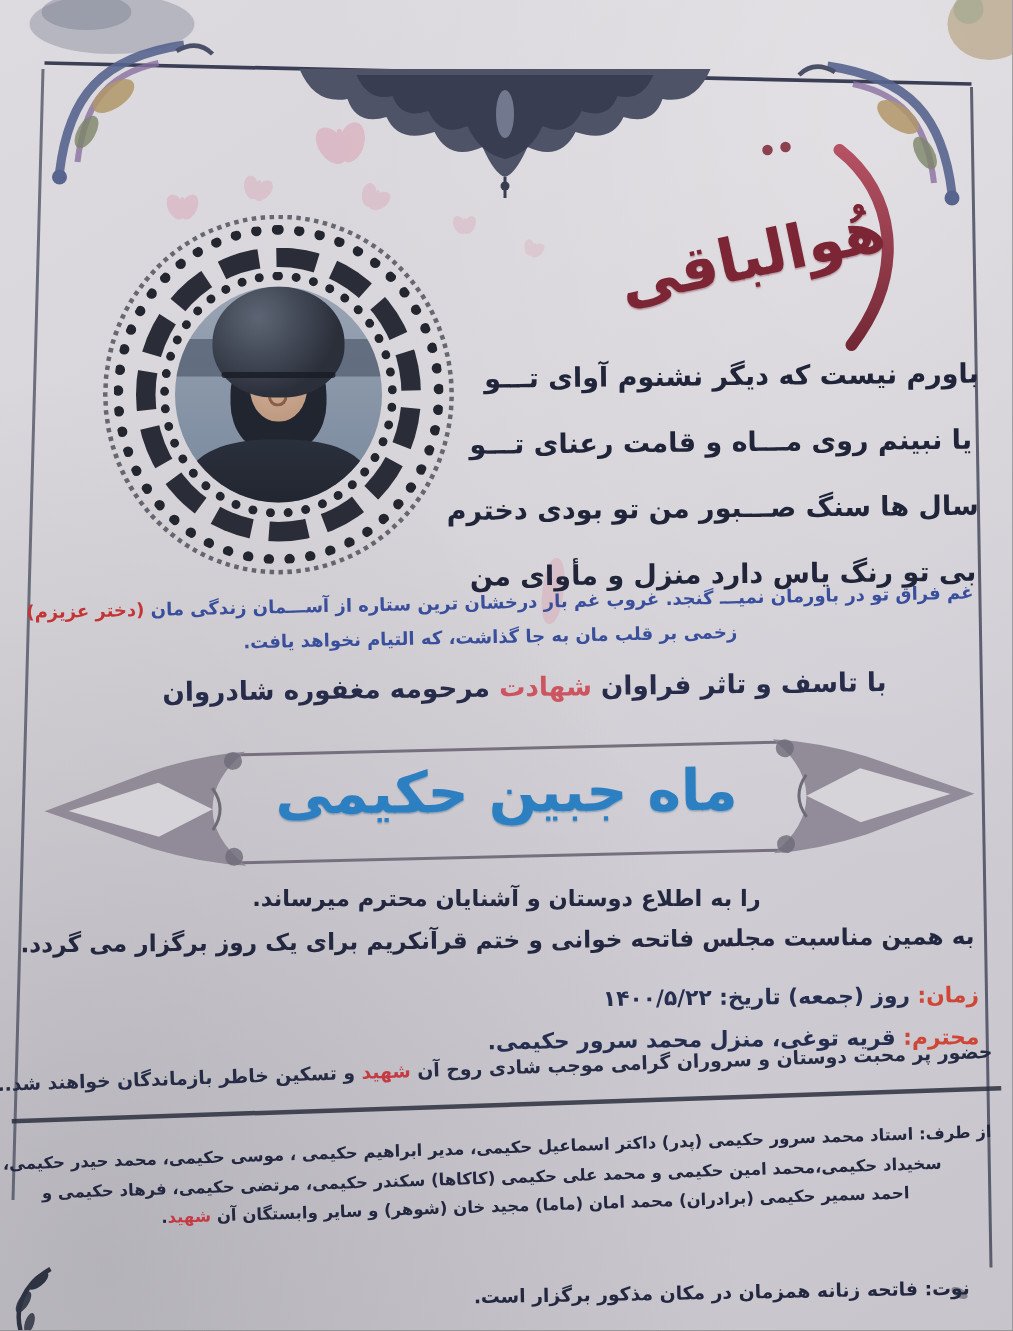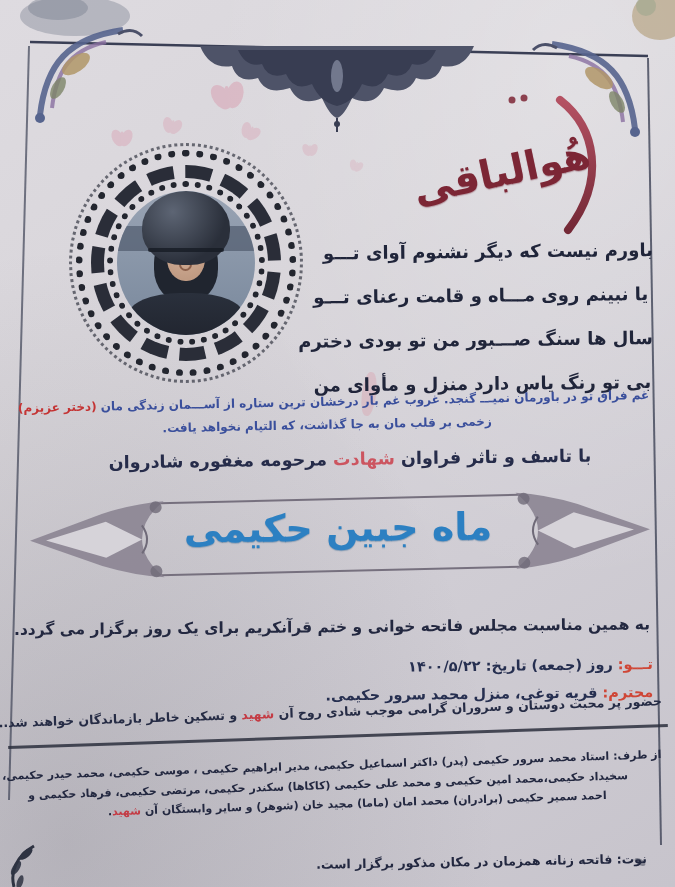--- a/index.html
+++ b/index.html
@@ -220,24 +220,25 @@
 
   <div class="txt grief">
     <div class="l1"><span>غم فراق تو در باورمان نمیـــ گنجد.  غروب غم بار درخشان ترین ستاره از آســـمان زندگی مان </span><span class="hl">(دختر عزیزم)</span></div>
     <div class="l2">زخمی بر قلب مان به جا گذاشت، که التیام نخواهد یافت.</div>
   </div>
 
   <div class="txt tribute"><span>با تاسف و تاثر فراوان </span><span class="hl">شهادت</span><span> مرحومه مغفوره شادروان</span></div>
 
   <div class="txt big-name">ماه جبین حکیمی</div>
 
+  <div class="txt inform">را به اطلاع دوستان و آشنایان محترم میرساند.</div>
   <div class="txt occasion">به همین مناسبت مجلس فاتحه خوانی و ختم قرآنکریم برای یک روز برگزار می گردد.</div>
 
   <div class="txt whenwhere">
-    <div><span class="lbl">تـــو:</span><span class="val"> روز (جمعه) تاریخ: ۱۴۰۰/۵/۲۲</span></div>
+    <div><span class="lbl">زمان:</span><span class="val"> روز (جمعه) تاریخ: ۱۴۰۰/۵/۲۲</span></div>
     <div><span class="lbl">محترم:</span><span class="val"> قریه توغی، منزل محمد سرور حکیمی.</span></div>
   </div>
 
   <div class="txt attendance"><span>حضور پر محبت دوستان و سروران گرامی موجب شادی روح آن </span><span class="hl">شهید</span><span> و تسکین خاطر بازماندگان خواهند شد..</span></div>
 
   <div class="abs rule"></div>
 
   <div class="family abs">
     <div class="l1">از طرف: استاد محمد سرور حکیمی (پدر) داکتر اسماعیل حکیمی، مدیر ابراهیم حکیمی ، موسی حکیمی، محمد حیدر حکیمی،</div>
     <div class="l2">سخیداد حکیمی،محمد امین حکیمی و محمد علی حکیمی (کاکاها) سکندر حکیمی، مرتضی حکیمی، فرهاد حکیمی و</div>

